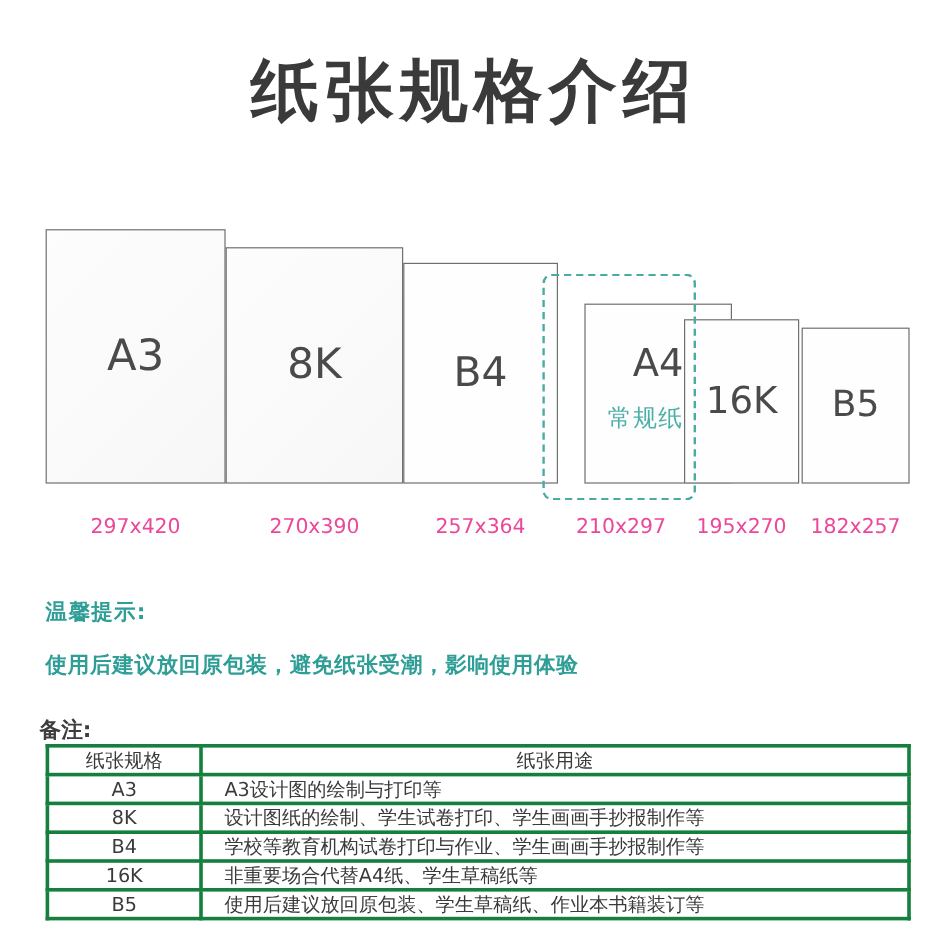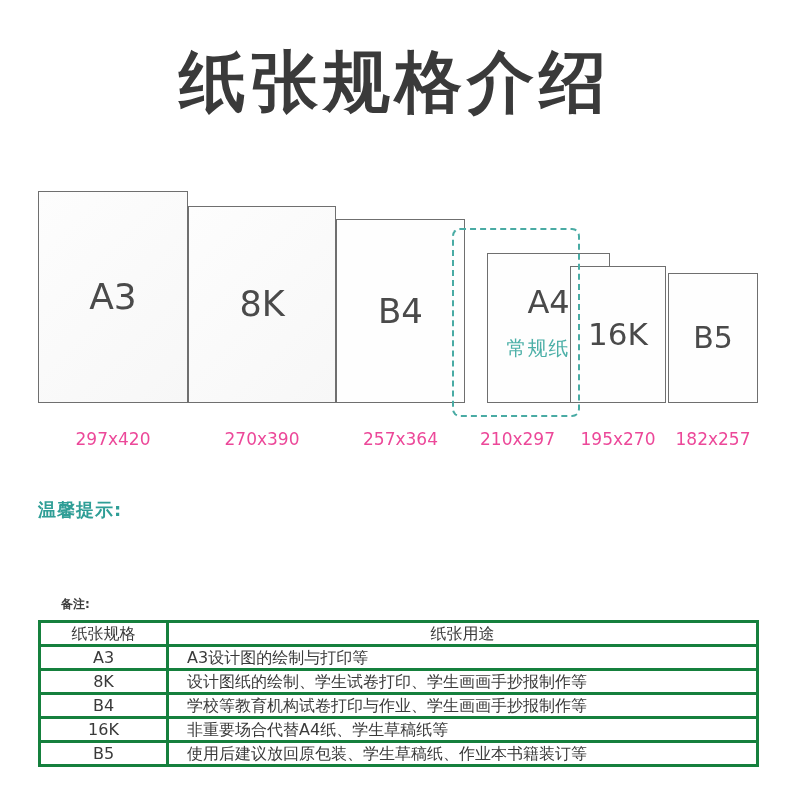--- a/index.html
+++ b/index.html
@@ -3,21 +3,21 @@
 <meta charset="utf-8">
 <style>
   html,body{margin:0;padding:0;background:#ffffff;}
   .page{
     position:relative;width:790px;height:790px;background:#ffffff;overflow:hidden;
     font-family:"DejaVu Sans","Liberation Sans",sans-serif;
   }
   
   .title{
     position:absolute;left:0;top:44px;width:790px;
-    text-align:center;font-size:67px;font-weight:900;color:#3a3a3a;
+    text-align:center;font-size:57px;font-weight:900;color:#3a3a3a;
     letter-spacing:5px;line-height:1.15;margin:0;
   }
   
   .paper{
     position:absolute;box-sizing:border-box;
     border:1.5px solid #6f6f6f;
     background:linear-gradient(135deg,#fdfdfd 0%,#f7f7f7 100%);
     display:flex;flex-direction:column;align-items:center;justify-content:center;
     color:#4a4a4a;
   }
@@ -50,21 +50,21 @@
     position:absolute;left:38px;top:498px;
     font-size:18px;font-weight:600;color:#2f9e96;letter-spacing:1px;
   }
   .tips-body{
     position:absolute;left:38px;top:542px;
     font-size:18px;font-weight:600;color:#2f9e96;letter-spacing:0.5px;
   }
   
   .notes-label{
     position:absolute;left:33px;top:596px;
-    font-size:12px;font-weight:600;color:#3d3d3d;margin-left:28px;
+    font-size:18px;font-weight:600;color:#3d3d3d;
   }
   .usage-table{
     position:absolute;left:38px;top:620px;width:721px;
     border-collapse:collapse;table-layout:fixed;
     font-size:16px;color:#3a3a3a;
   }
   .usage-table th,.usage-table td{
     border:3px solid #15803d;height:21px;padding:0;line-height:21px;
     font-weight:normal;overflow:hidden;white-space:nowrap;
   }
@@ -104,20 +104,21 @@
 
     <div class="dim dim-a3">297x420</div>
     <div class="dim dim-8k">270x390</div>
     <div class="dim dim-b4">257x364</div>
     <div class="dim dim-a4">210x297</div>
     <div class="dim dim-16k">195x270</div>
     <div class="dim dim-b5">182x257</div>
   </div>
 
   <div class="tips-heading">温馨提示:</div>
+  <div class="tips-body">使用后建议放回原包装，避免纸张受潮，影响使用体验</div>
 
   <div class="notes-label">备注:</div>
 
   <table class="usage-table">
     <thead>
       <tr>
         <th class="col-spec">纸张规格</th>
         <th class="col-use">纸张用途</th>
       </tr>
     </thead>

